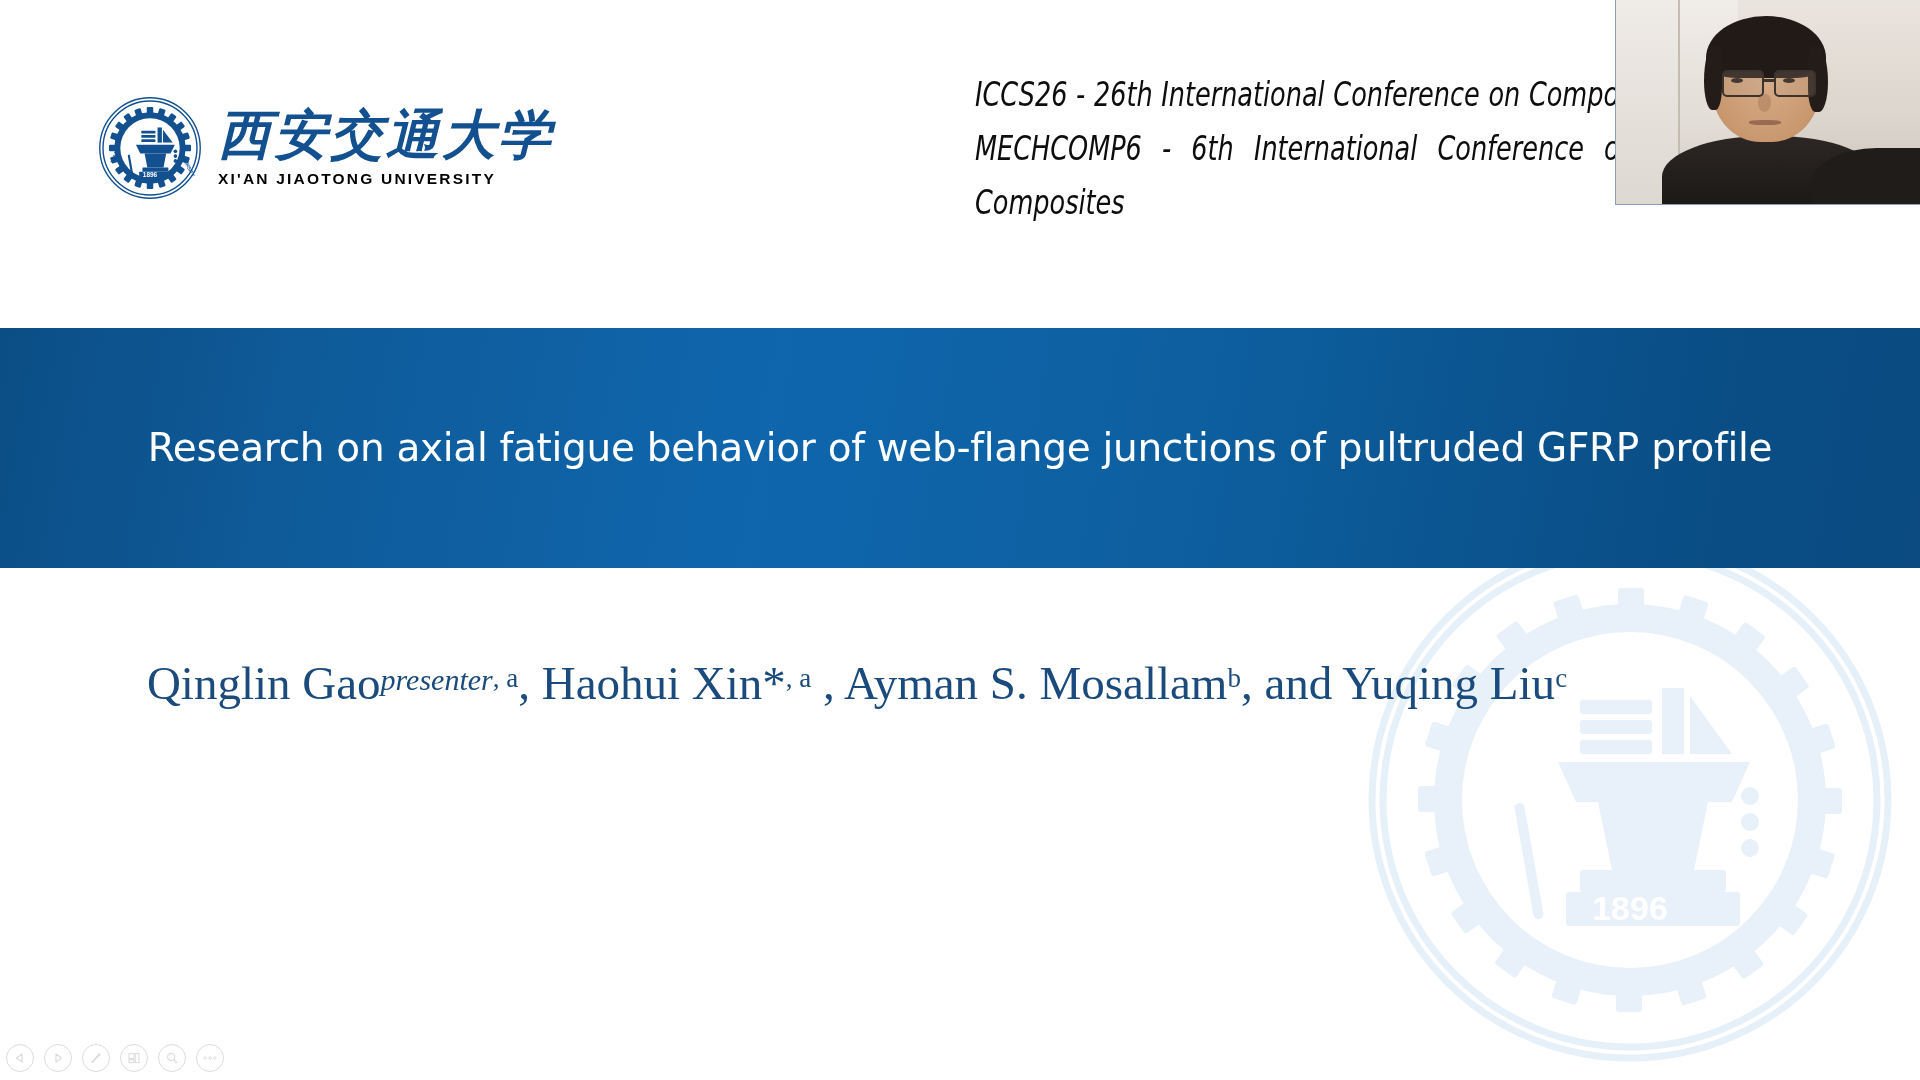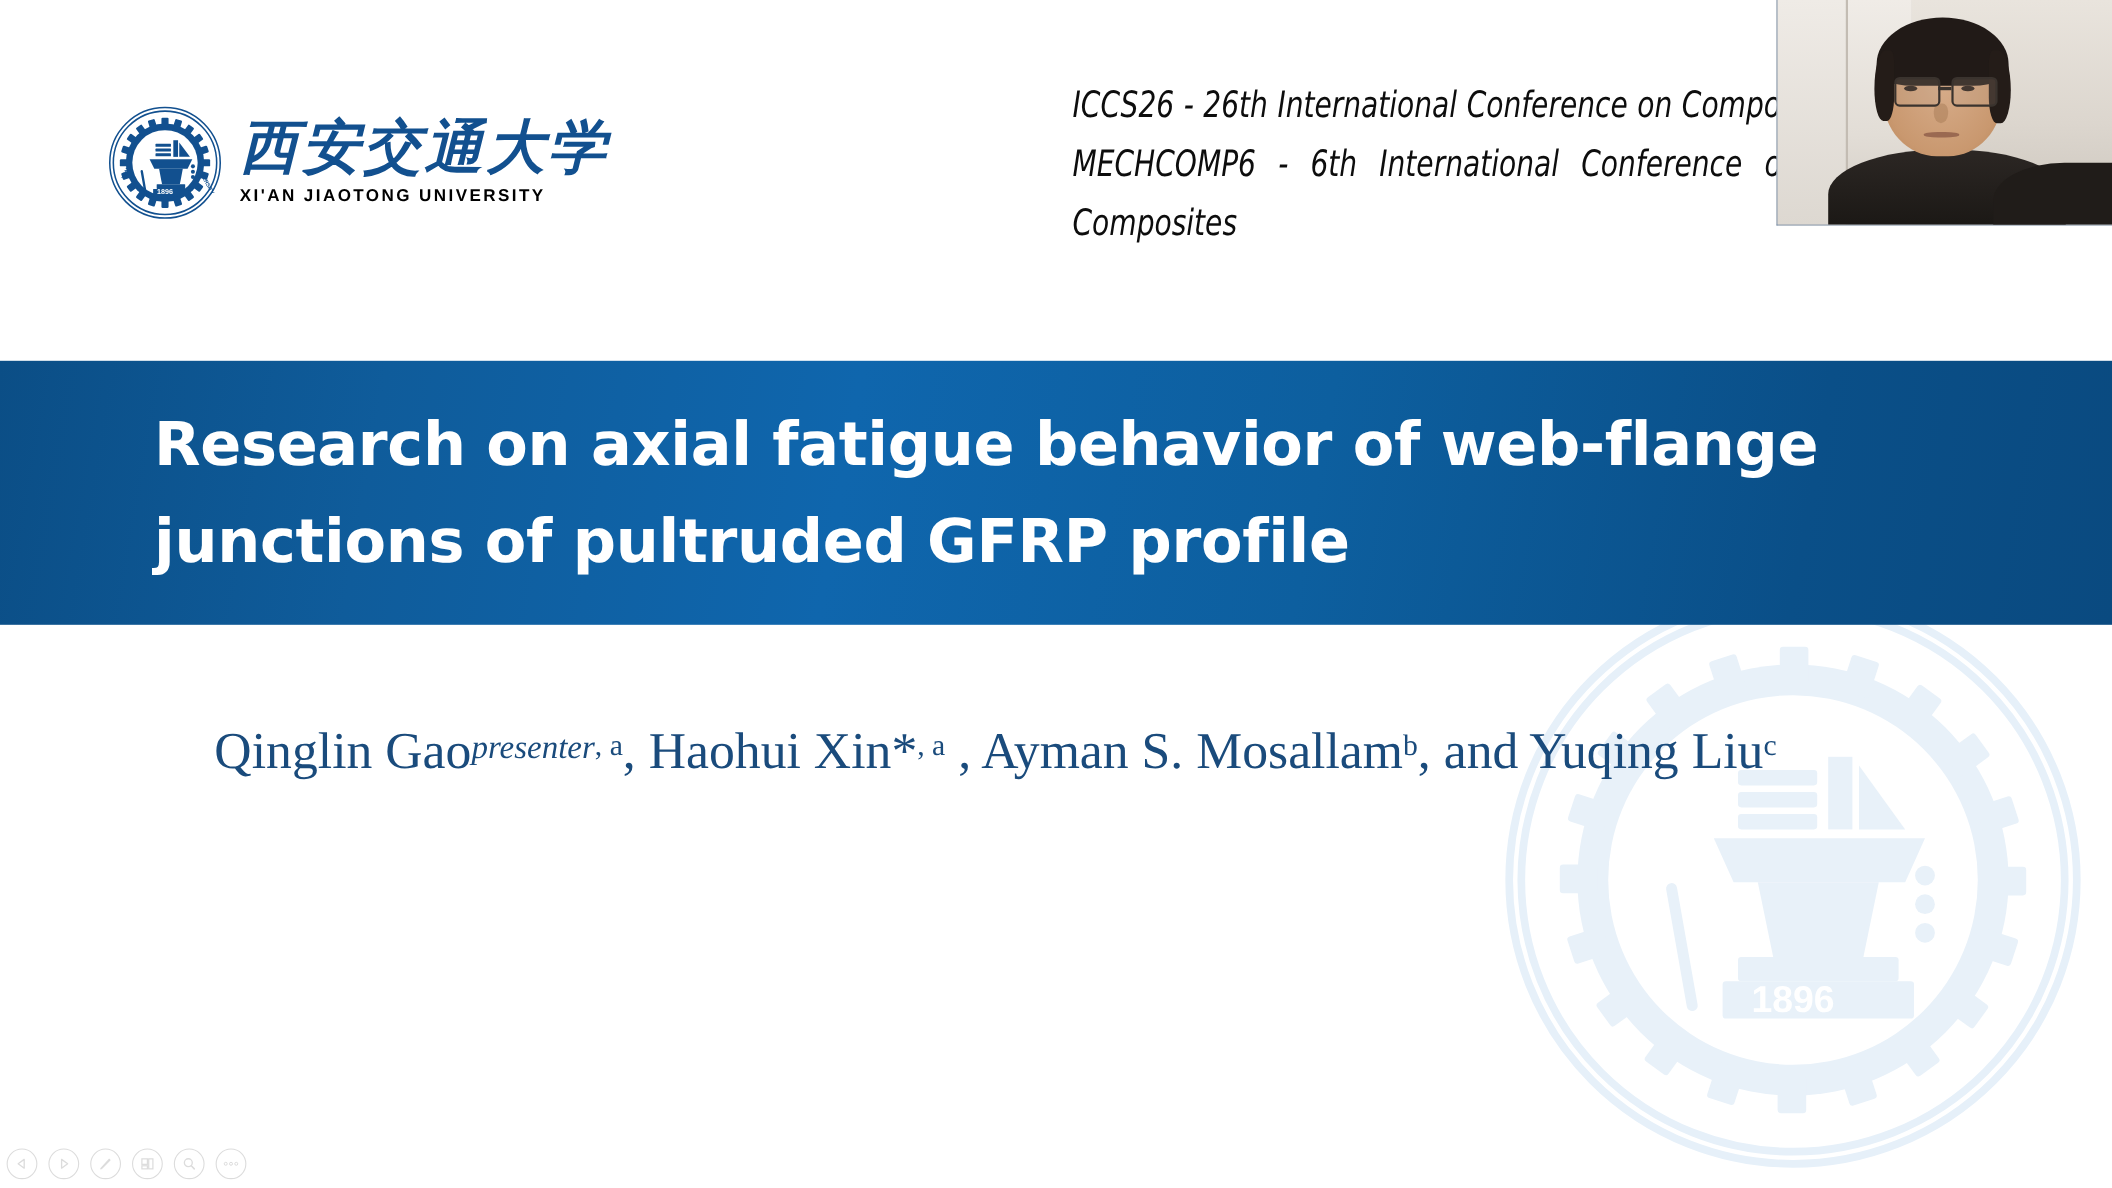--- a/index.html
+++ b/index.html
@@ -116,22 +116,22 @@
        #0f66ad 40%,
        #0d5f9f 62%,
        #0a4f88 85%,
        #0a4a80 100%);
     display: flex;
     align-items: center;
     justify-content: center;
   }
   #title-text {
     font-family: "DejaVu Sans", sans-serif;
-    font-weight: bold;
-    font-size: 55px;
+    font-weight: normal;
+    font-size: 39px;
     line-height: 88px;
     color: #ffffff;
     text-align: left;
     max-width: 1640px;
     letter-spacing: -0.3px;
   }
 
   
   #body-area {
     position: absolute;
@@ -143,21 +143,20 @@
   #authors {
     position: absolute;
     left: 0;
     top: 88px;
     width: 1714px;
     text-align: center;
     font-family: "Liberation Serif", serif;
     font-size: 47px;
     color: #1a4b7c;
     white-space: nowrap;
-    padding-left: 48px;
   }
   #authors .presenter {
     font-style: italic;
     font-size: 30px;
     vertical-align: 9px;
   }
   #authors sup {
     font-size: 27px;
     vertical-align: 12px;
   }

